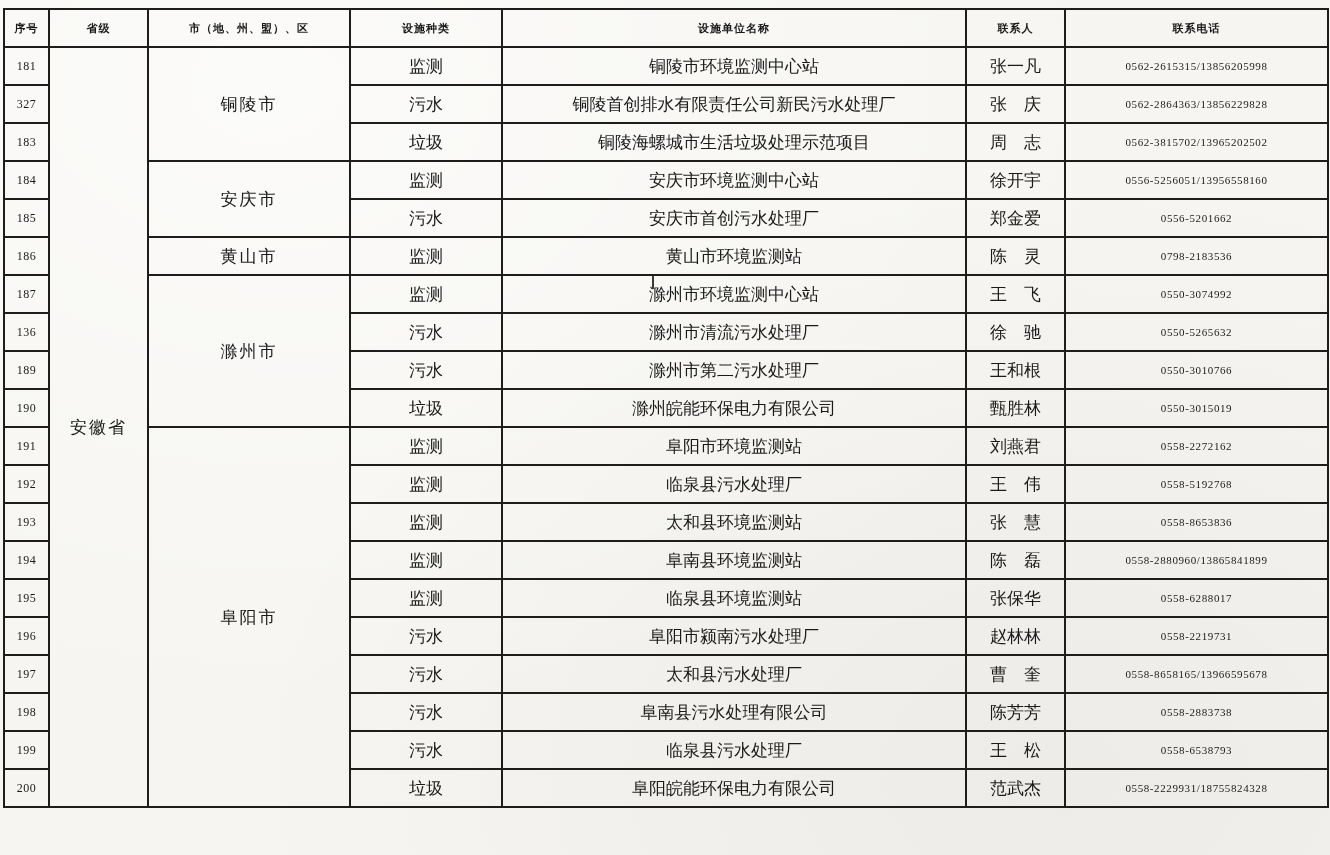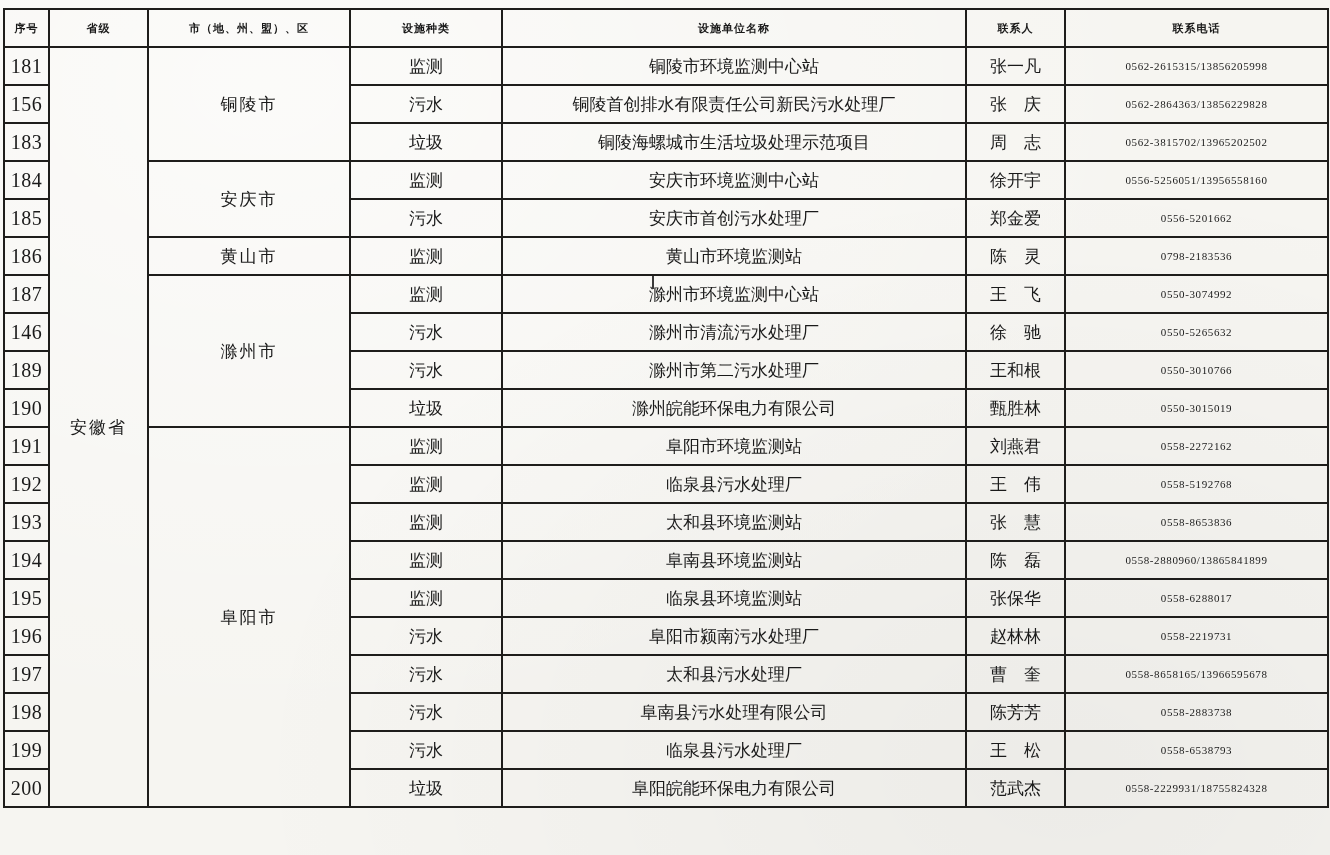--- a/index.html
+++ b/index.html
@@ -47,21 +47,21 @@
     font-weight: 700;
     font-size: 11px;
     height: 36px;
     letter-spacing: 1px;
   }
   .facility-table td {
     font-size: 17px;
     height: 36px;
   }
   td.c-no {
-    font-size: 20px;
+    font-size: 12px;
     letter-spacing: 0.5px;
   }
   td.c-prov, td.c-city {
     letter-spacing: 2px;
   }
   td.c-phone {
     font-size: 11px;
     letter-spacing: 0.6px;
   }
   .scan-artifact {
@@ -102,21 +102,21 @@
       <tr>
         <td class="c-no">181</td>
         <td class="c-prov" rowspan="20">安徽省</td>
         <td class="c-city" rowspan="3">铜陵市</td>
         <td class="c-type">监测</td>
         <td class="c-unit">铜陵市环境监测中心站</td>
         <td class="c-contact">张一凡</td>
         <td class="c-phone">0562-2615315/13856205998</td>
       </tr>
       <tr>
-        <td class="c-no">156</td>
+        <td class="c-no">327</td>
         <td class="c-type">污水</td>
         <td class="c-unit">铜陵首创排水有限责任公司新民污水处理厂</td>
         <td class="c-contact">张　庆</td>
         <td class="c-phone">0562-2864363/13856229828</td>
       </tr>
       <tr>
         <td class="c-no">183</td>
         <td class="c-type">垃圾</td>
         <td class="c-unit">铜陵海螺城市生活垃圾处理示范项目</td>
         <td class="c-contact">周　志</td>
@@ -147,21 +147,21 @@
       </tr>
       <tr>
         <td class="c-no">187</td>
         <td class="c-city" rowspan="4">滁州市</td>
         <td class="c-type">监测</td>
         <td class="c-unit">滁州市环境监测中心站</td>
         <td class="c-contact">王　飞</td>
         <td class="c-phone">0550-3074992</td>
       </tr>
       <tr>
-        <td class="c-no">146</td>
+        <td class="c-no">136</td>
         <td class="c-type">污水</td>
         <td class="c-unit">滁州市清流污水处理厂</td>
         <td class="c-contact">徐　驰</td>
         <td class="c-phone">0550-5265632</td>
       </tr>
       <tr>
         <td class="c-no">189</td>
         <td class="c-type">污水</td>
         <td class="c-unit">滁州市第二污水处理厂</td>
         <td class="c-contact">王和根</td>

